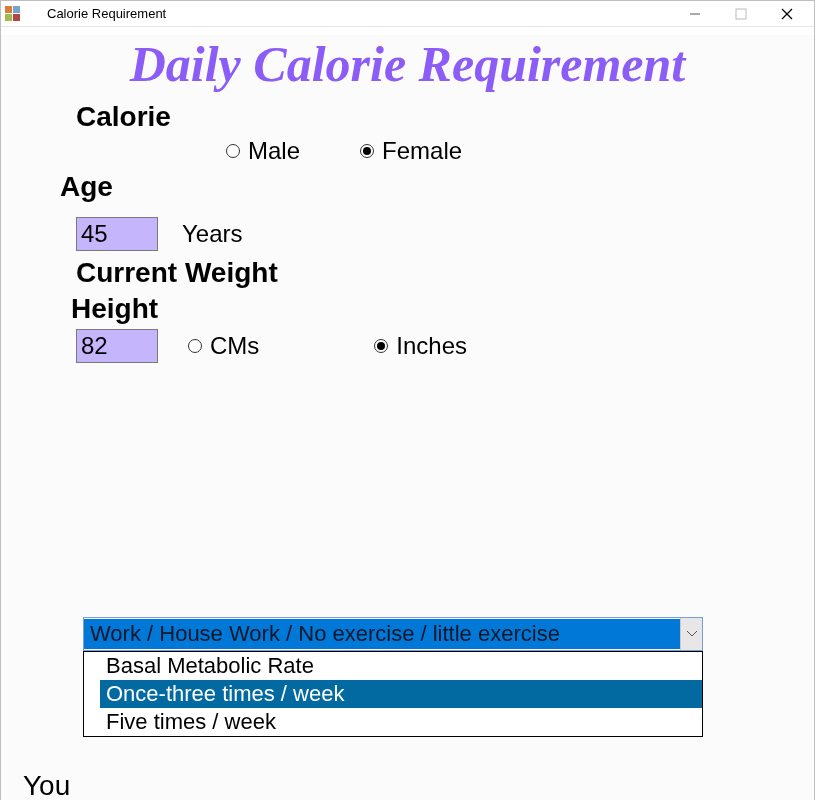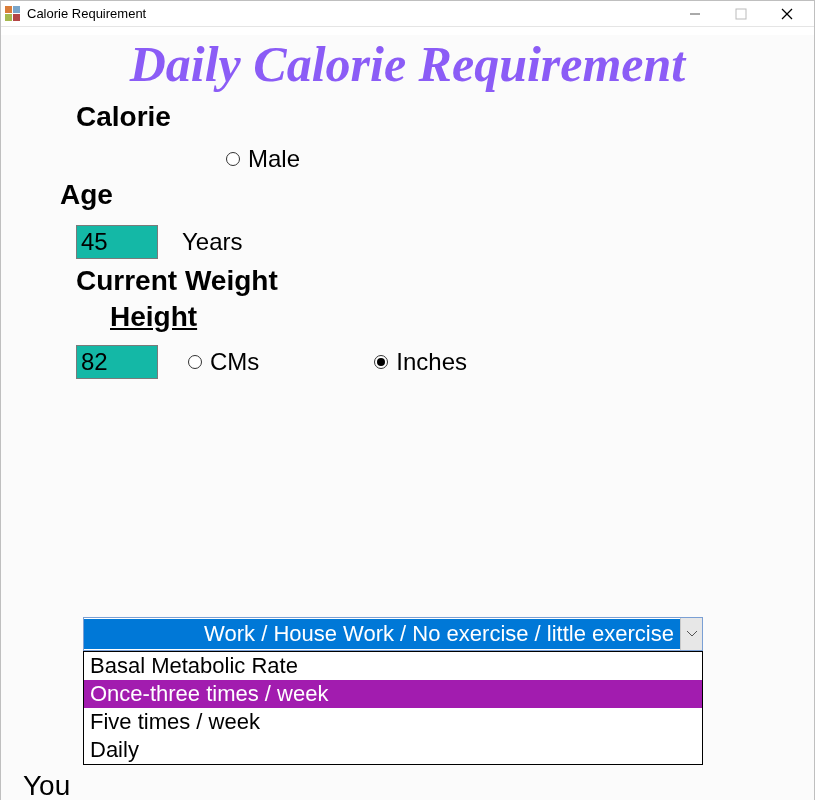--- a/index.html
+++ b/index.html
@@ -46,21 +46,21 @@
     width: 7px; height: 7px; background:#b44646;
   }
   .titlebar .app-icon .sq2 {
     position: absolute; left:8px; top:0;
     width:7px;height:7px;background:#7aa5c9;
   }
   .titlebar .app-icon .sq3 {
     position: absolute; left:0; top:8px;
     width:7px;height:7px;background:#a6b84e;
   }
-  .titlebar .title-text { flex: 0 0 auto; }
+  .titlebar .title-text { flex: 0 0 auto; margin-left: 20px; }
   .titlebar .spacer { flex: 1; }
   .win-btn {
     width: 46px; height: 26px;
     display: flex; align-items: center; justify-content: center;
     color: #555;
     font-size: 14px;
   }
   .win-btn.close { color:#000; font-size:16px; }
   .content {
     position: relative;
@@ -87,21 +87,21 @@
     margin-left: 75px;
     margin-top: 4px;
     margin-bottom: 2px;
   }
   .row {
     display: flex;
     align-items: center;
     margin-left: 75px;
     font-size: 24px;
     color: #000;
-    margin-top: 12px;
+    margin-top: 4px;
     margin-bottom: 6px;
   }
   .radio-group {
     display: flex;
     align-items: center;
     margin-left: 150px;
   }
   .radio-item {
     display: flex;
     align-items: center;
@@ -122,21 +122,21 @@
     width: 8px; height: 8px;
     background: #000;
     border-radius: 50%;
   }
   .text-input {
     width: 82px;
     height: 34px;
     font-size: 24px;
     padding: 13px 4px;
     border: 1px solid #7a7a7a;
-    background: #14b8a6;
+    background: #c4b5fd;
     font-family: Arial, Helvetica, sans-serif;
   }
   .unit-label {
     font-size: 24px;
     margin-left: 24px;
   }
   .weight-row .radio-item, .height-row .radio-item {
     margin-left: 30px;
     margin-right: 20px;
   }
@@ -149,49 +149,49 @@
   .combo-selected {
     display: flex;
     align-items: center;
     height: 34px;
     border: 1px solid #7a9fd4;
     background: #fff;
   }
   .combo-selected .sel-text {
     flex: 1;
     background: #0078d7;
-    color: #ffffff;
+    color: #0f172a;
     font-size: 22px;
     padding: 2px 6px;
     white-space: nowrap;
     overflow: hidden;
-    text-align: right;
   }
   .combo-selected .dd-btn {
     width: 22px;
     height: 100%;
     background: #e7e7e7;
     display: flex; align-items:center; justify-content:center;
     border-left: 1px solid #c9c9c9;
   }
   .combo-selected .dd-btn svg { width: 10px; height: 6px; }
   .combo-list {
     border: 1px solid #000;
     background: #fff;
     width: 620px;
     font-size: 22px;
+    padding-left: 16px;
   }
   .combo-opt {
     padding: 1px 6px;
     white-space: nowrap;
     overflow: hidden;
     color: #000;
   }
   .combo-opt.highlight {
-    background: #a21caf;
+    background: #0369a1;
     color: #fff;
   }
   .bottom-you {
     position: absolute;
     left: 22px;
     top: 735px;
     font-size: 28px;
     color: #000;
   }
 </style>
@@ -229,32 +229,36 @@
 
     <div class="heading">Daily Calorie Requirement</div>
 
     <div class="section-label">Calorie</div>
     <div class="row">
       <div class="radio-group">
         <div class="radio-item">
           <span class="radio-dot"></span>
           <span>Male</span>
         </div>
+        <div class="radio-item">
+          <span class="radio-dot checked"></span>
+          <span>Female</span>
+        </div>
       </div>
     </div>
 
     <div class="section-label" style="margin-left:59px;">Age</div>
     <div class="row" style="margin-top:14px;">
       <input class="text-input" value="45" style="">
       <span class="unit-label">Years</span>
     </div>
 
     <div class="section-label" style="">Current Weight</div>
 
-    <div class="section-label" style="margin-left:109px;text-decoration:underline;">Height</div>
+    <div class="section-label" style="margin-left:70px;">Height</div>
     <div class="row height-row">
       <input class="text-input" value="82" style="">
       <div class="radio-item" style="margin-left:30px; margin-right:85px;justify-content:space-between;">
         <span class="radio-dot"></span>
         <span>CMs</span>
       </div>
       <div class="radio-item">
         <span class="radio-dot checked"></span>
         <span>Inches</span>
       </div>
@@ -267,20 +271,19 @@
         <div class="dd-btn">
           <svg viewBox="0 0 10 6">
               <path d="M0 0 L5 5 L10 0" fill="none" stroke="#555" stroke-width="1"></path>
             </svg>
         </div>
       </div>
       <div class="combo-list">
         <div class="combo-opt">Basal Metabolic Rate</div>
         <div class="combo-opt highlight">Once-three times / week</div>
         <div class="combo-opt">Five times / week</div>
-        <div class="combo-opt">Daily</div>
       </div>
     </div>
 
     <div class="bottom-you">You</div>
 
   </div>
 </div>
 
 </body></html>

